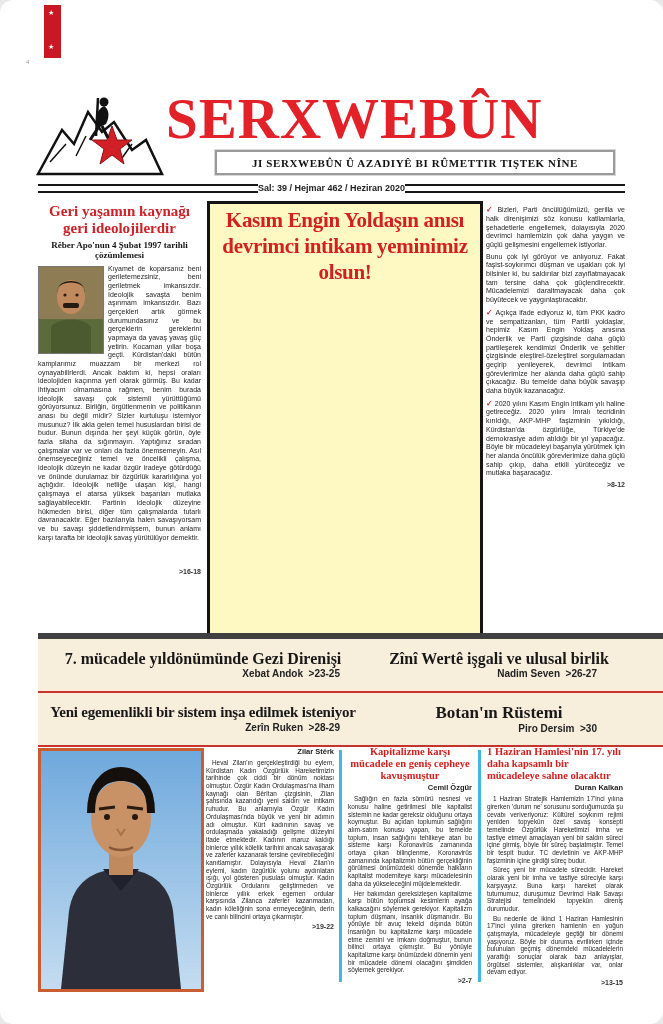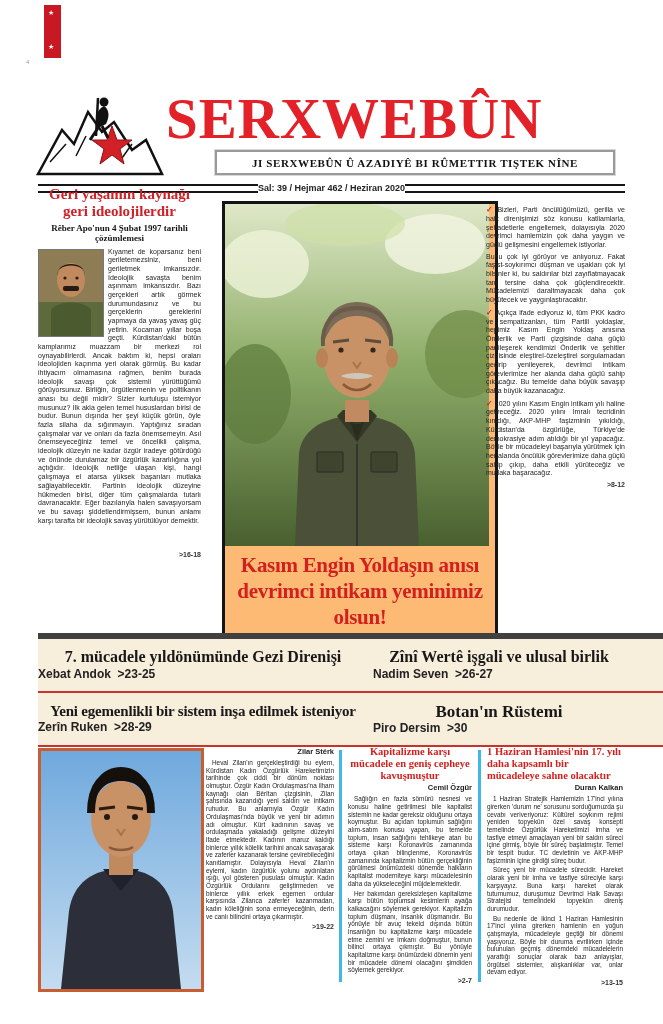--- a/index.html
+++ b/index.html
@@ -1,65 +1,65 @@
 <!DOCTYPE html>
 <html><head>
 <meta charset="utf-8">
 <style>
   html,body{margin:0;padding:0;background:#e9e9e9;}
   #page{position:relative;width:663px;height:1024px;background:#fff;margin:0 auto;
-        font-family:"Liberation Sans",sans-serif;color:#1c1c1c;overflow:hidden;}
+        font-family:"Liberation Sans",sans-serif;color:#1c1c1c;overflow:hidden;border-radius:13px;}
 
   
   .ribbon{position:absolute;left:44px;top:5px;width:17px;height:53px;background:#c81824;}
   .ribbon .star{position:absolute;color:#fff;font-size:7px;line-height:7px;left:4px;}
   .ribbon-caption{position:absolute;left:26px;top:59px;font-size:6px;color:#9a9a9a;letter-spacing:1px;}
 
   
   .logo{position:absolute;left:36px;top:92px;}
   .masthead-title{position:absolute;left:166px;top:86px;width:458px;
       font-family:"Liberation Serif",serif;font-weight:bold;color:#e32128;
       font-size:57px;letter-spacing:1px;white-space:nowrap;}
   .subtitle-box{position:absolute;left:215px;top:150px;width:396px;height:21px;
       border:2px solid #9a9a9a;outline:1px solid #d8d8d8;display:flex;align-items:center;justify-content:center;
       font-family:"Liberation Serif",serif;font-weight:bold;font-size:11px;letter-spacing:.6px;color:#111;}
   .issue-row{position:absolute;left:38px;top:183px;width:587px;display:flex;align-items:center;}
   .issue-rule{flex:1;height:5px;border-top:2px solid #161616;border-bottom:2px solid #161616;}
   .issue-text{font-size:9px;font-weight:bold;color:#222;white-space:nowrap;}
 
   
-  .col-left{position:absolute;left:38px;top:186px;width:163px;height:372px;display:flex;flex-direction:column;}
+  .col-left{position:absolute;left:38px;top:203px;width:163px;height:372px;display:flex;flex-direction:column;}
   .col-left h2{margin:0;font-family:"Liberation Serif",serif;font-weight:bold;color:#cf2127;
       font-size:15px;line-height:1.1;text-align:center;}
   .col-left h3{margin:4px 0 4px 0;font-family:"Liberation Serif",serif;font-weight:bold;color:#141414;
       font-size:9px;line-height:1.15;text-align:center;}
   .bodytext{font-size:7px;line-height:1.24;text-align:justify;color:#242424;}
   .col-left .bodytext{flex:1;overflow:hidden;}
   .lead-photo-wrap{float:left;width:64px;height:86px;margin:1px 4px 2px 0;border:1px solid #777;}
   .page-ref{font-size:7px;font-weight:bold;text-align:right;color:#333;margin-top:1px;}
 
-  .center-box{position:absolute;left:222px;top:201px;width:270px;height:429px;
-      border:3px solid #141414;background:#fdba74;display:flex;flex-direction:column;}
+  .center-box{position:absolute;left:207px;top:201px;width:270px;height:429px;
+      border:3px solid #141414;background:#fef9c3;display:flex;flex-direction:row;}
   .center-photo{flex:1;overflow:hidden;}
   .center-headline{height:84px;display:flex;flex-direction:column;align-items:center;justify-content:center;
       font-family:"Liberation Serif",serif;font-weight:bold;color:#d3201f;
       font-size:21px;line-height:1.25;text-align:center;letter-spacing:-.3px;}
 
   .col-right{position:absolute;left:486px;top:205px;width:139px;height:425px;}
   .col-right p{margin:0 0 3px 0;}
   .check{color:#d3201f;font-weight:bold;font-size:8px;margin-right:2px;}
 
   
   .teasers{position:absolute;left:38px;top:633px;width:646px;height:106px;background:#f8eedc;
       border-top:6px solid #404040;border-bottom:2px solid #c6342c;}
   .teaser-midrule{position:absolute;left:0;top:52px;width:100%;height:2px;background:#c6342c;}
   .teaser-cell{position:absolute;display:flex;flex-direction:column;justify-content:center;}
   .teaser-title{font-family:"Liberation Serif",serif;font-weight:bold;color:#181818;
       text-align:center;line-height:1.05;}
-  .teaser-byline{font-size:12px;font-weight:bold;color:#222;padding-right:28px;margin-top:1px;}
+  .teaser-byline{font-size:10px;font-weight:bold;color:#222;text-align:right;padding-right:28px;margin-top:1px;}
   .t0{left:0;top:2px;width:330px;height:48px;}
   .t1{left:335px;top:2px;width:252px;height:48px;}
   .t2{left:0;top:56px;width:330px;height:48px;}
   .t3{left:335px;top:56px;width:252px;height:48px;}
   .t0 .teaser-title,.t1 .teaser-title{font-size:16px;}
   .t2 .teaser-title{font-size:15px;letter-spacing:-.2px;}
   .t3 .teaser-title{font-size:17px;}
 
   
   .portrait{position:absolute;left:38px;top:748px;width:160px;height:238px;border:3px solid #c95c31;}

